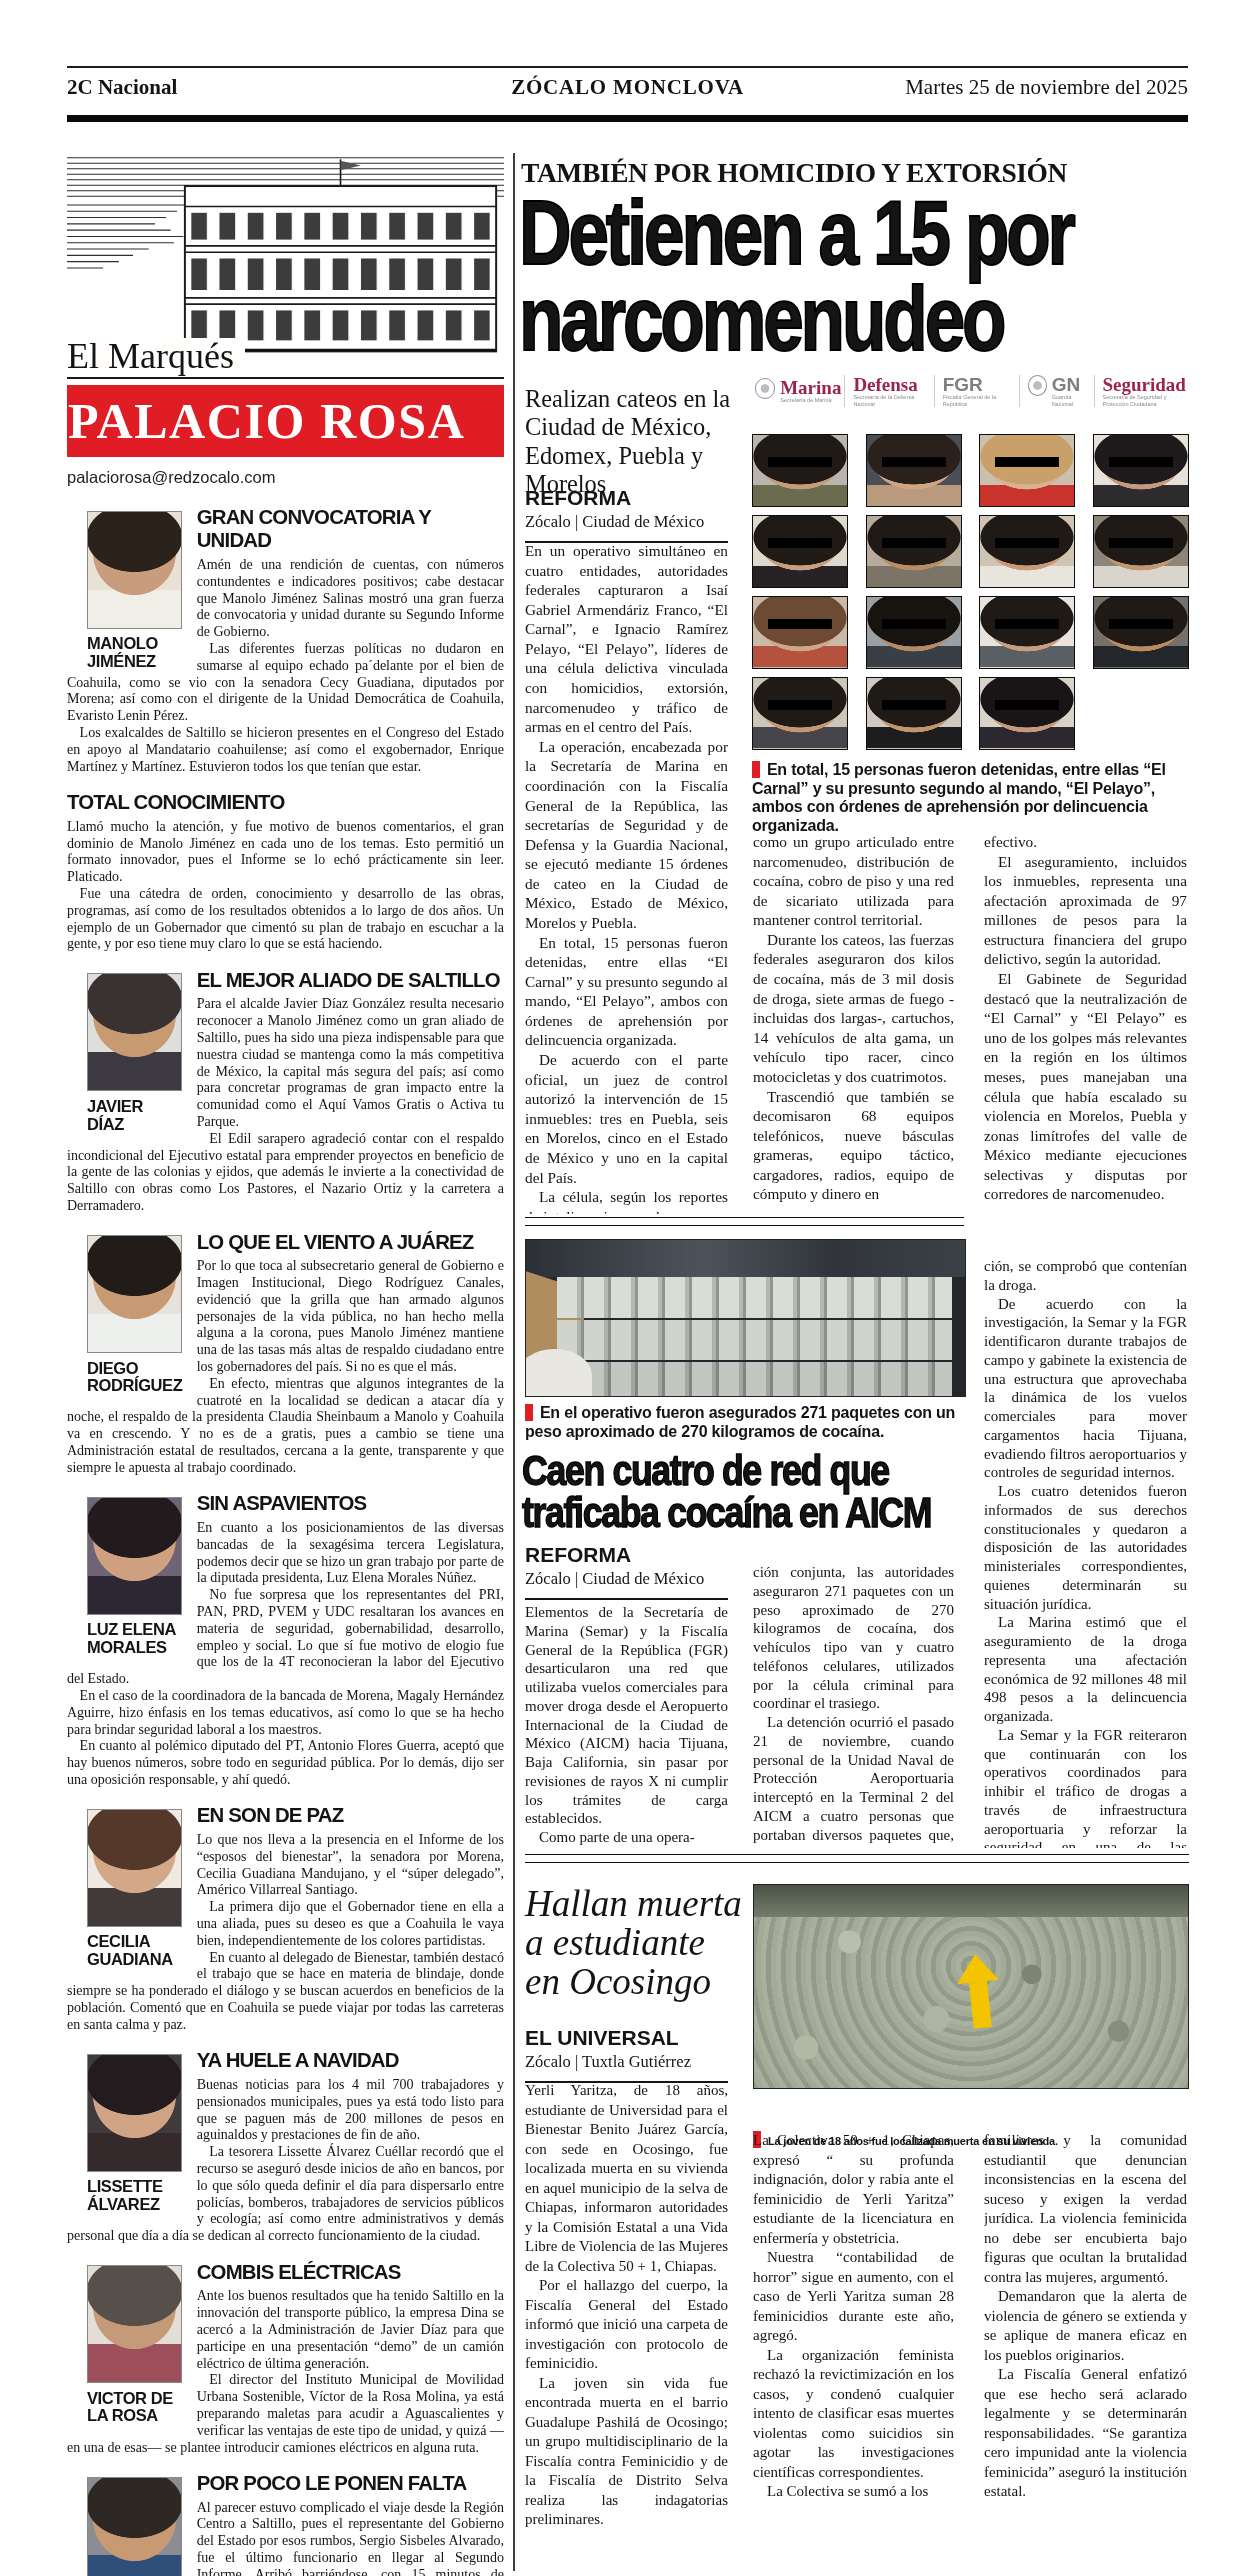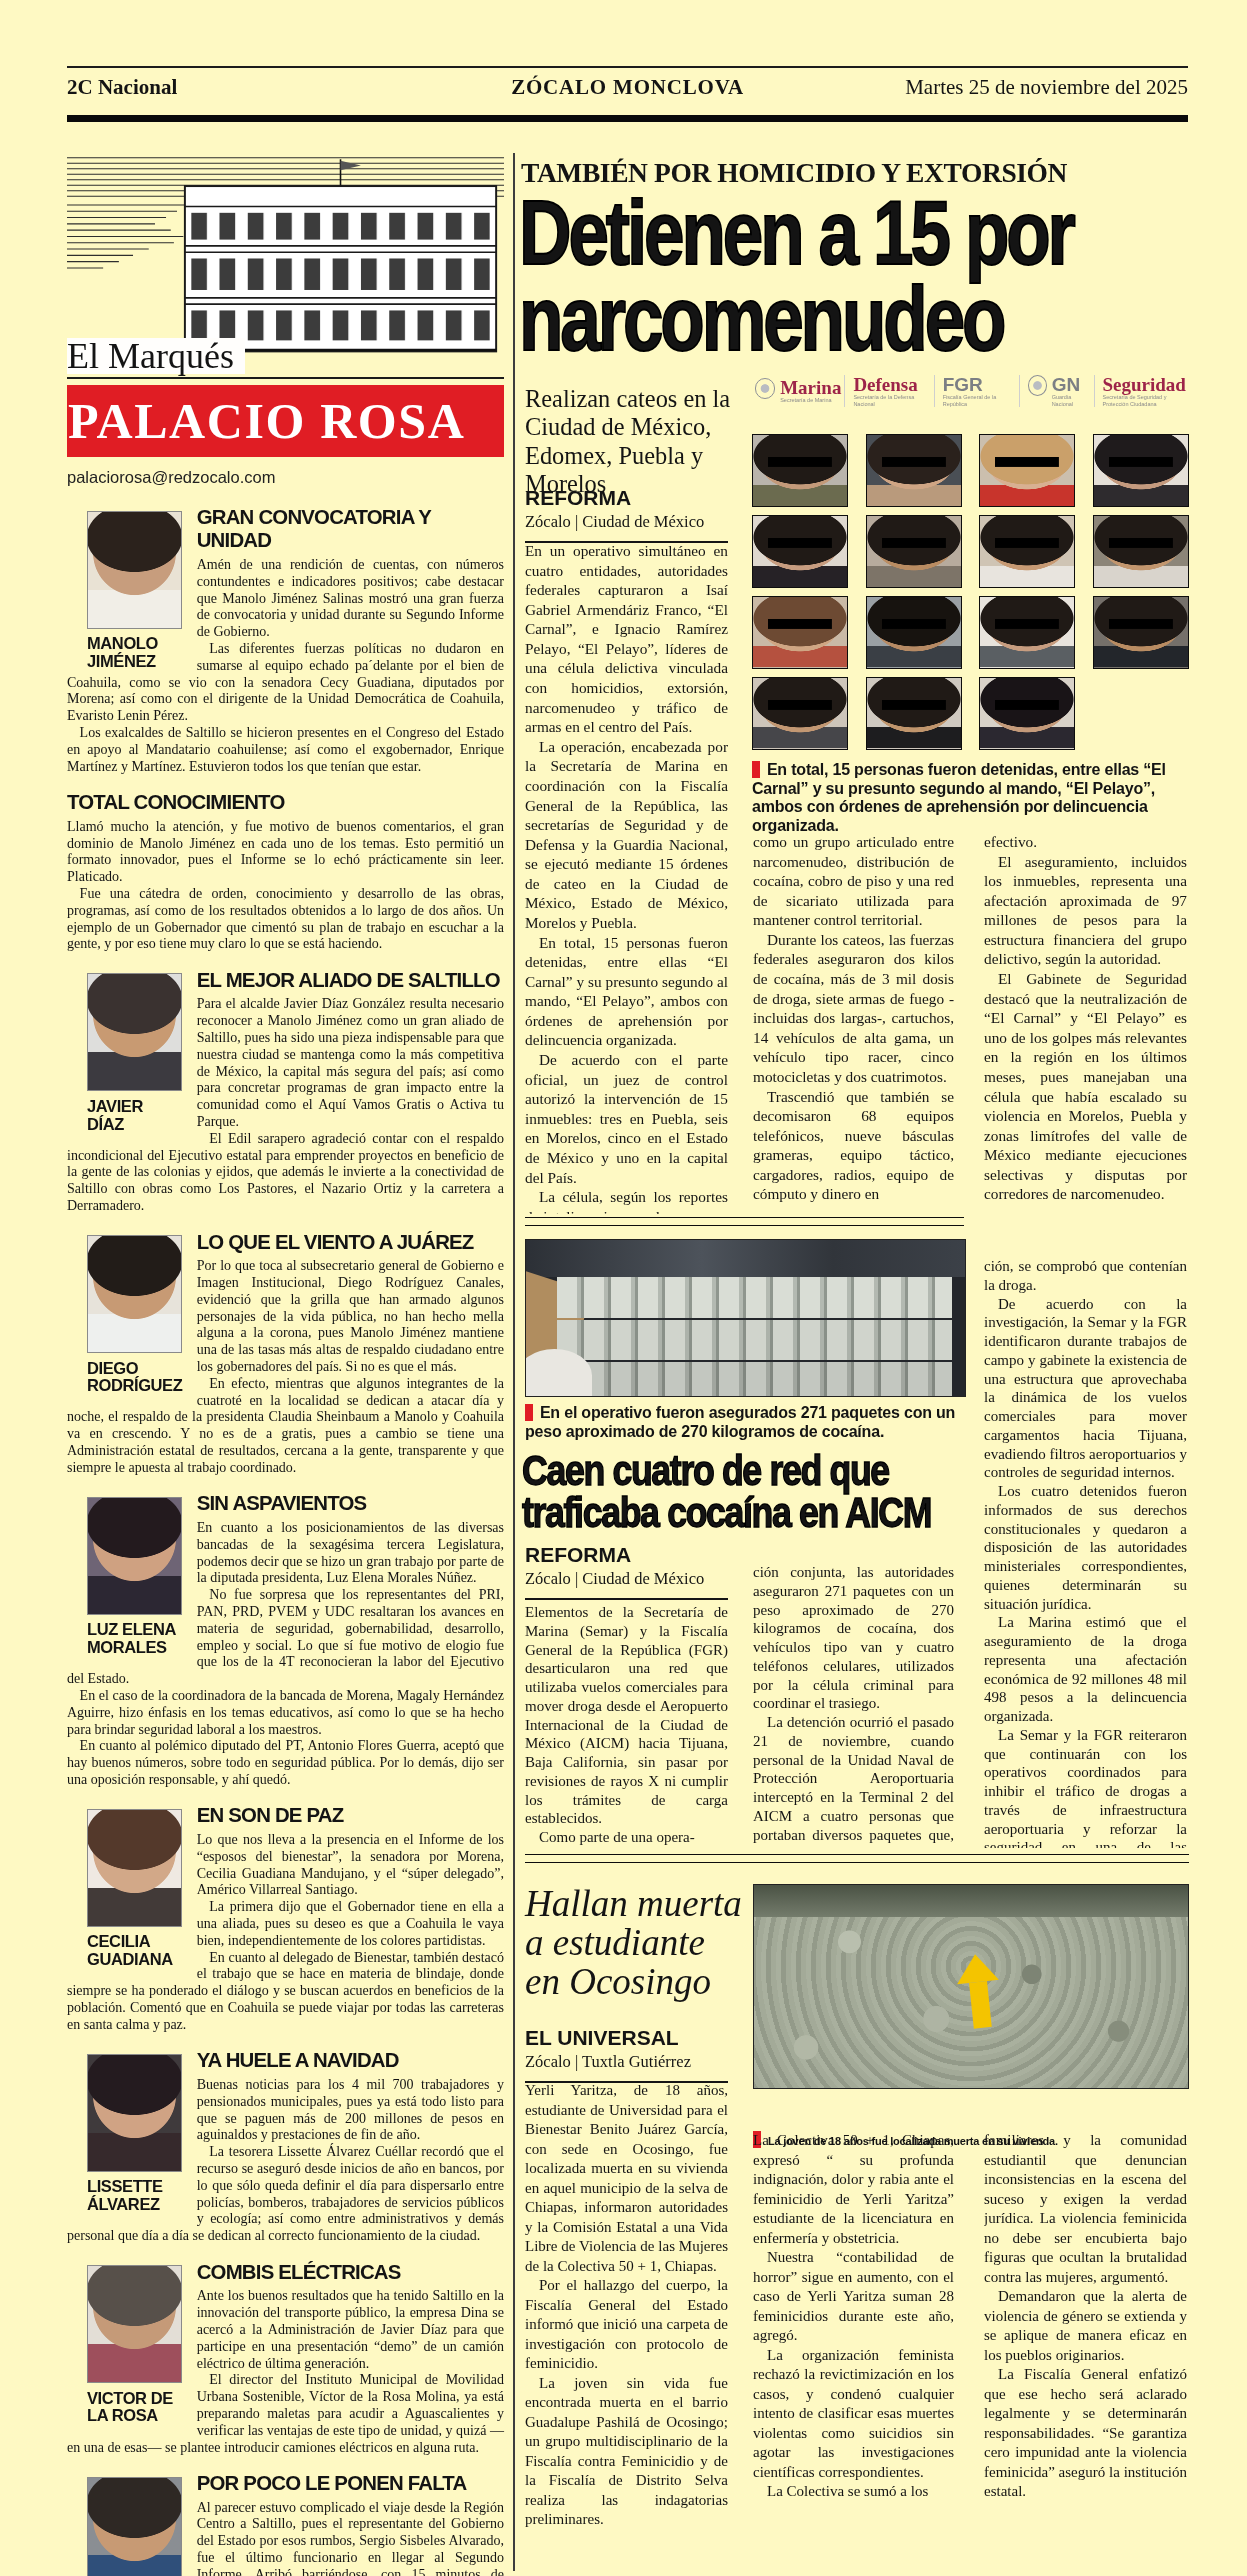--- a/index.html
+++ b/index.html
@@ -1,16 +1,16 @@
 <!DOCTYPE html>
 <html style="font-size:12.6px"><head>
 <meta charset="utf-8">
 <style>
   html,body{margin:0;padding:0;background:#e8e8e8;}
-  .page{position:relative;width:1248px;height:2576px;background:#fef9c3;color:#141414;
+  .page{position:relative;width:1248px;height:2576px;background:#ffffff;color:#141414;
         font-family:"Liberation Serif","DejaVu Serif",serif;overflow:hidden;}
   .abs{position:absolute;}
   
   .hdr-thin{left:67px;top:66px;width:1121px;height:1.6px;background:#1c1c1c;}
   .hdr-thick{left:67px;top:115px;width:1121px;height:7px;background:#0a0a0a;}
   .hdr-sec{left:67px;top:75px;font-size:21px;font-weight:700;}
   .hdr-mast{left:67px;top:75px;width:1121px;text-align:center;font-size:21px;font-weight:700;letter-spacing:0.8px;}
   .hdr-date{left:67px;top:75px;width:1121px;text-align:right;font-size:21px;}
   
   .leftcol{left:67px;top:153px;width:437px;}

